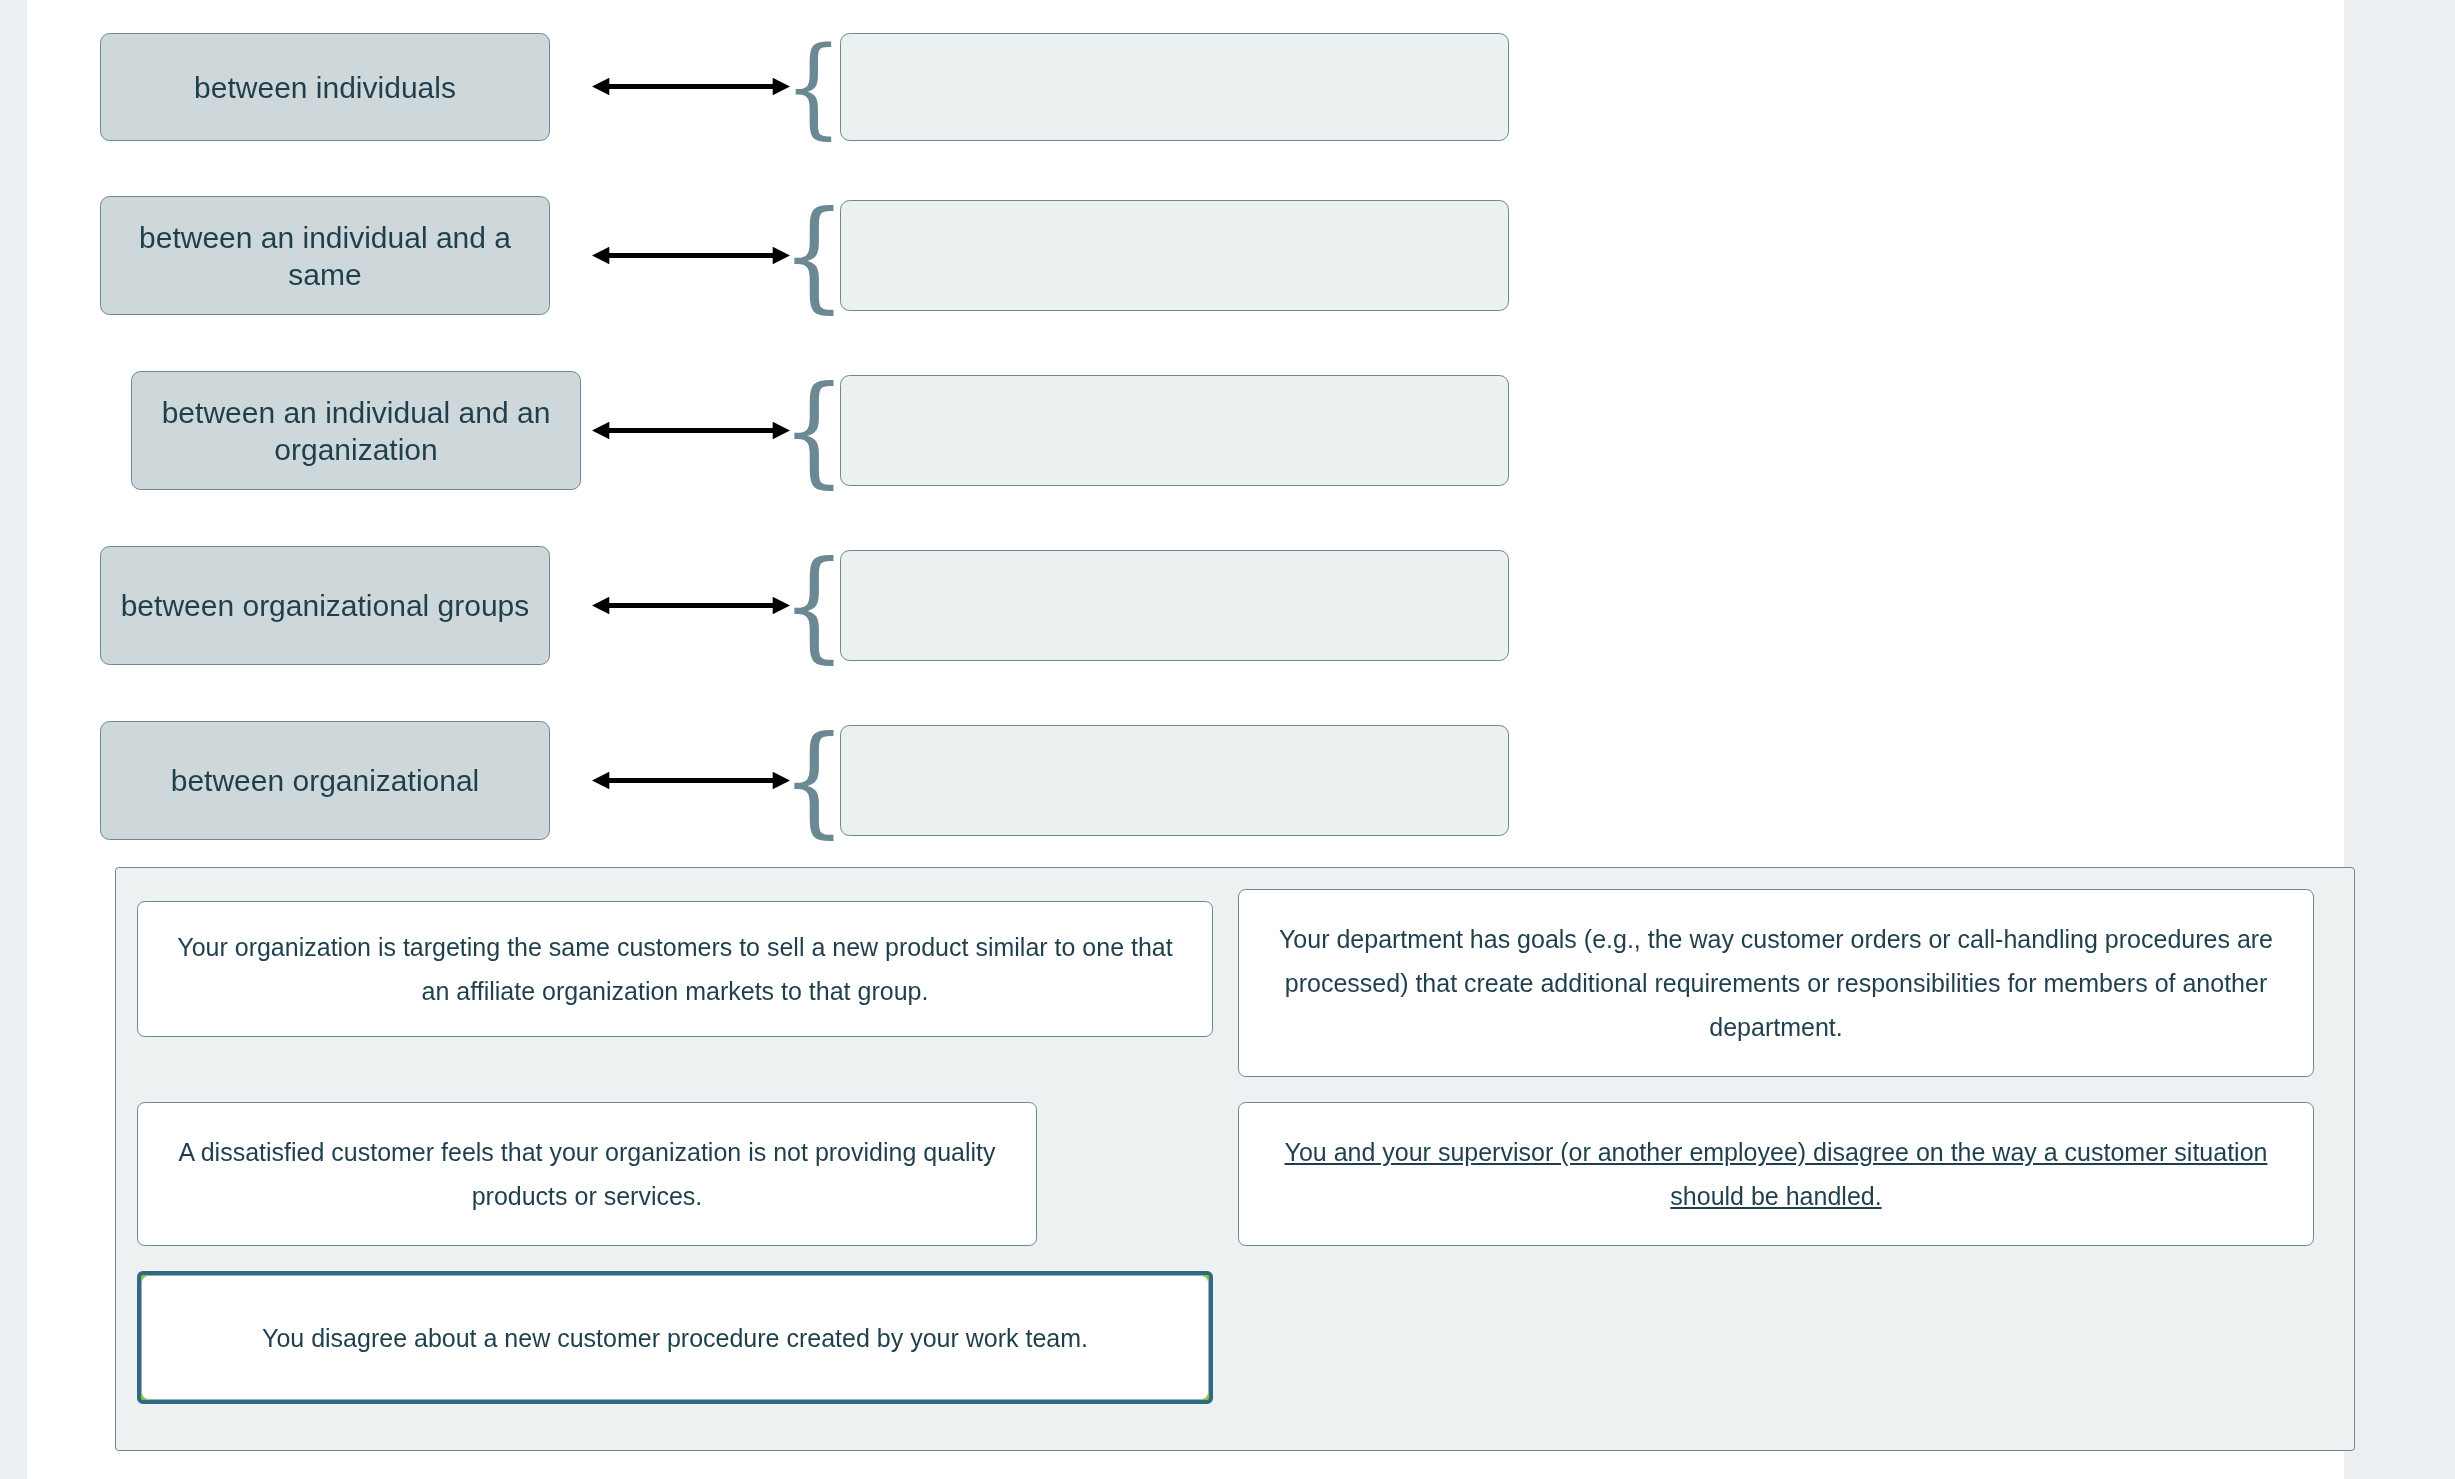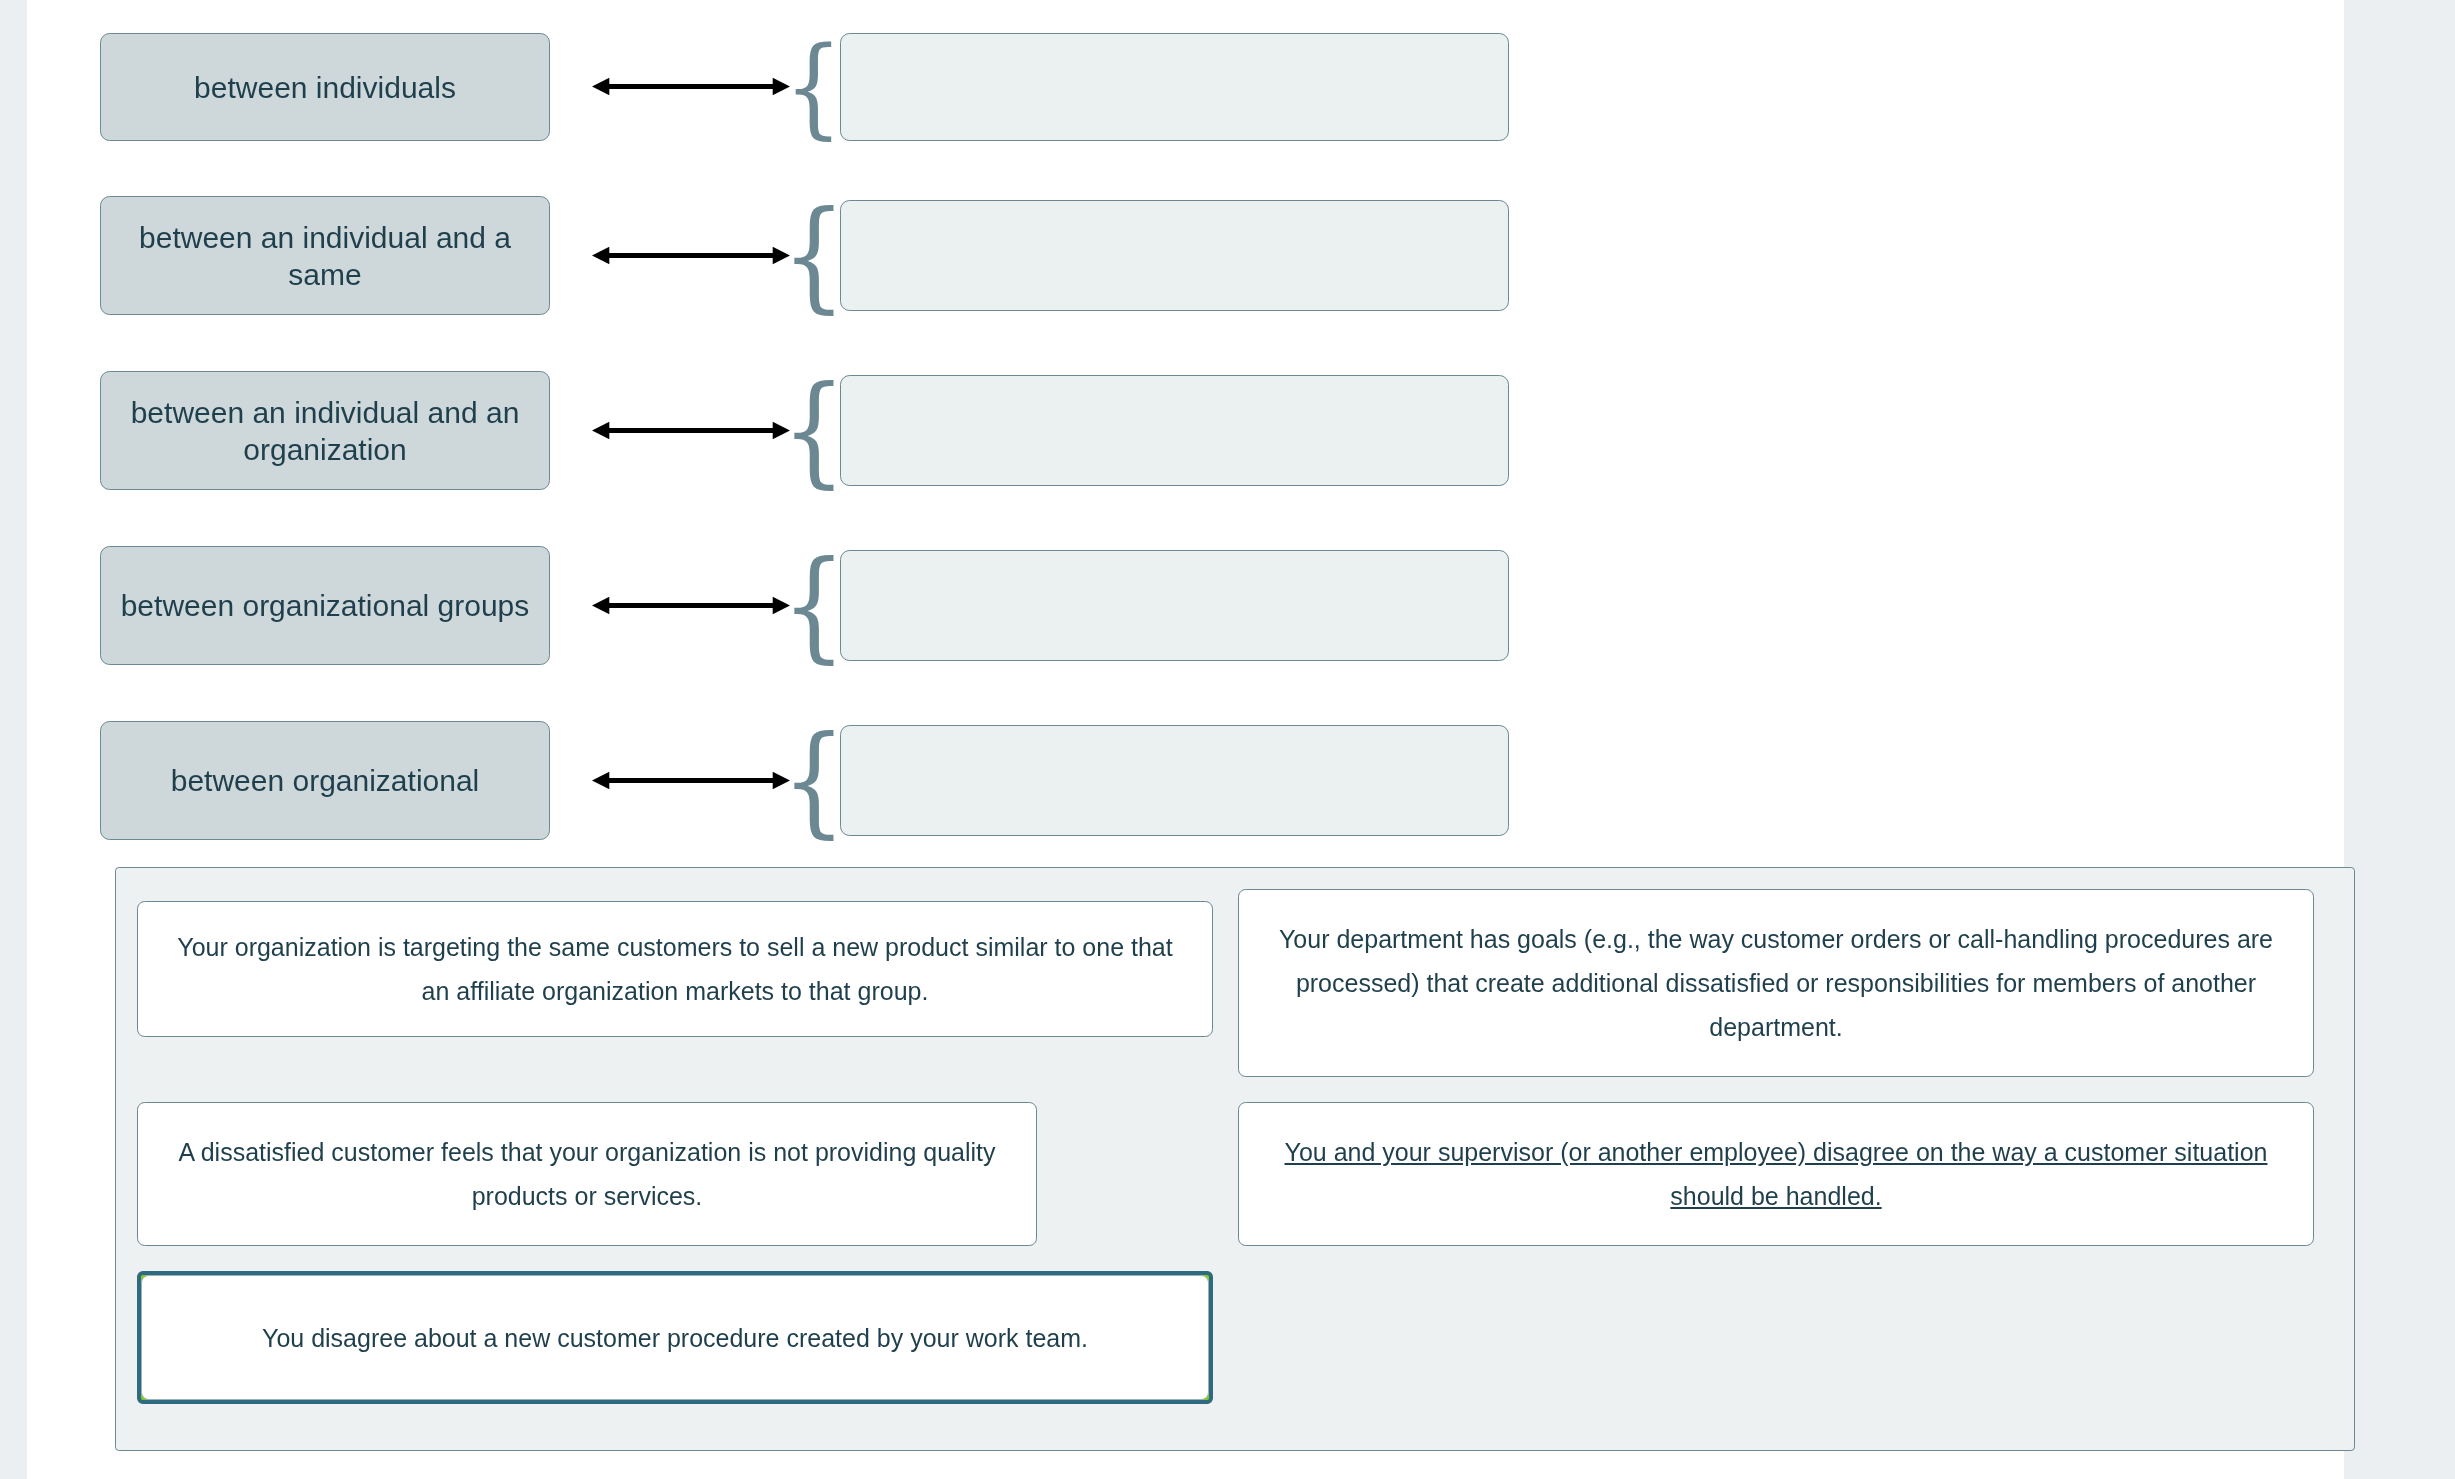--- a/index.html
+++ b/index.html
@@ -176,21 +176,21 @@
             <polygon points="206,13 188,4 188,22" fill="#000000"></polygon>
           </svg>
         </div>
         <div class="brace" style="top:0;height:119px;font-size:119px;">
           <span>{</span>
         </div>
         <div class="dropzone" style="top:3.8px;height:111px;"></div>
       </div>
 
       <div class="match-row" style="top:371px;height:119px;">
-        <div class="term-chip" style="top:0;height:119px;">between an individual and an organization</div>
+        <div class="term-chip" style="top:0;height:119px;margin-left:31px;">between an individual and an organization</div>
         <div class="arrow-wrap" style="top:47px;">
           <svg width="198" height="25" viewBox="0 0 206 26">
             <line x1="14" y1="13" x2="192" y2="13" stroke="#000000" stroke-width="5"></line>
             <polygon points="0,13 18,4 18,22" fill="#000000"></polygon>
             <polygon points="206,13 188,4 188,22" fill="#000000"></polygon>
           </svg>
         </div>
         <div class="brace" style="top:0;height:119px;font-size:119px;">
           <span>{</span>
         </div>
@@ -227,21 +227,21 @@
         <div class="dropzone" style="top:3.8px;height:111px;"></div>
       </div>
 
     </div>
 
     <div id="answer-bank">
       <div class="bank-grid">
 
         <div class="answer-card" style="left:0;top:12px;width:1076px;height:136px;">Your organization is targeting the same customers to sell a new product similar to one that an affiliate organization markets to that group.</div>
 
-        <div class="answer-card" style="left:1101px;top:0;width:1076px;height:188px;">Your department has goals (e.g., the way customer orders or call-handling procedures are processed) that create additional dissatisfied or responsibilities for members of another department.</div>
+        <div class="answer-card" style="left:1101px;top:0;width:1076px;height:188px;">Your department has goals (e.g., the way customer orders or call-handling procedures are processed) that create additional requirements or responsibilities for members of another department.</div>
 
         <div class="answer-card" style="left:0;top:213px;width:900px;height:144px;">A dissatisfied customer feels that your organization is not providing quality products or services.</div>
 
         <div class="answer-card" style="left:1101px;top:213px;width:1076px;height:144px;text-decoration:underline;">You and your supervisor (or another employee) disagree on the way a customer situation should be handled.</div>
 
         <div class="answer-card selected" style="left:0;top:382px;width:1076px;height:133px;">
           <div class="inner">You disagree about a new customer procedure created by your work team.</div>
         </div>
 
       </div>

